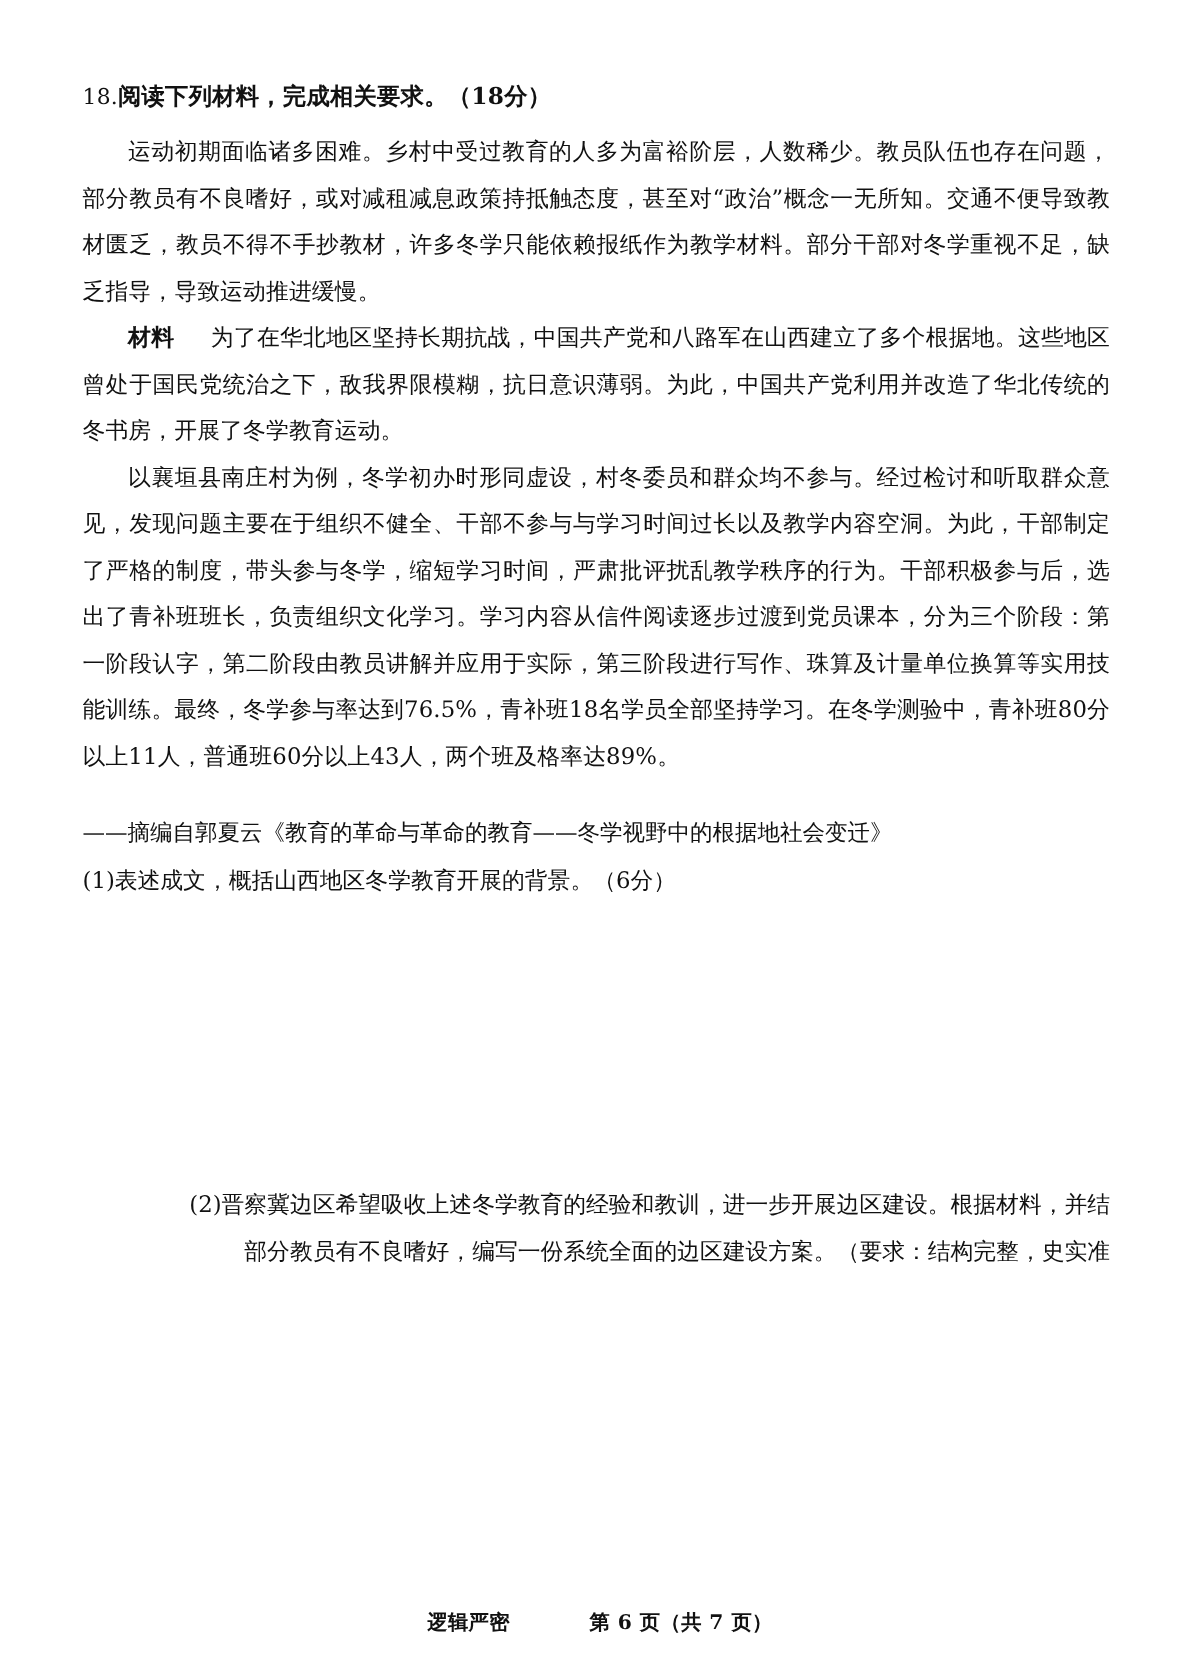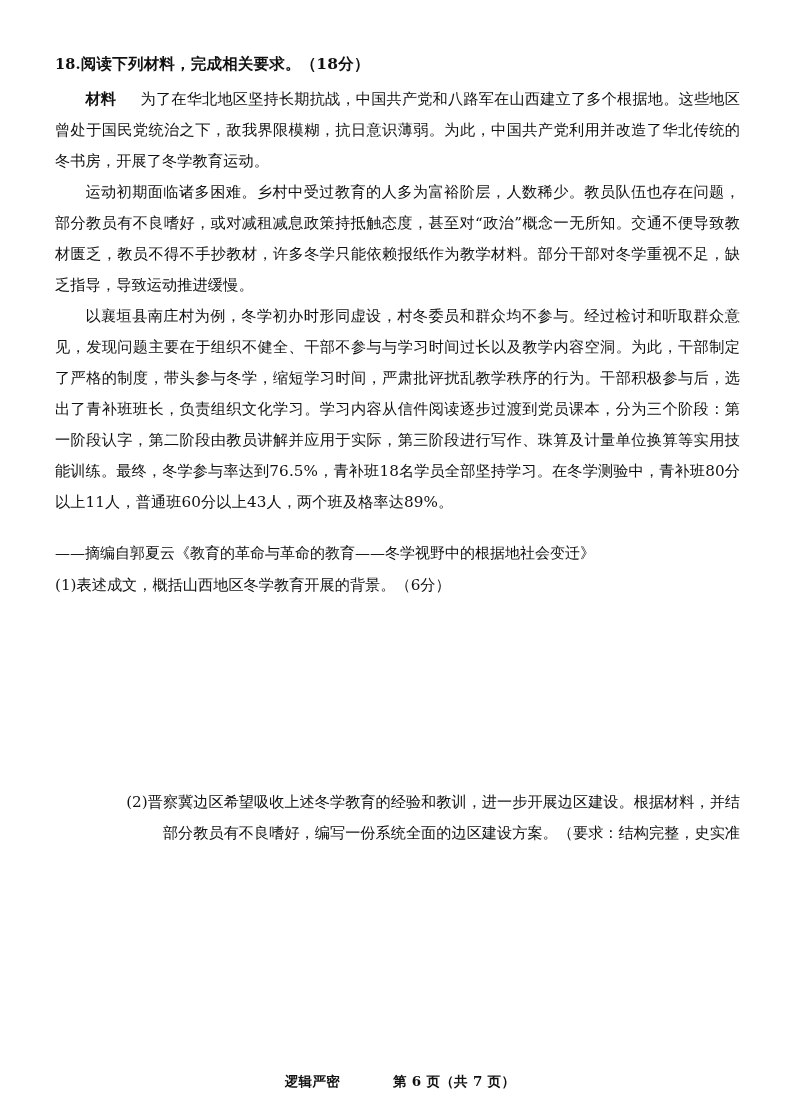--- a/index.html
+++ b/index.html
@@ -26,21 +26,21 @@
   .q-head {
     font-size: 15.5px;
     font-weight: bold;
     letter-spacing: 0.2px;
     margin: 0 0 9px 0;
     padding-left: 0px;
     line-height: 1.5;
   }
   .q-head .qnum {
     font-family: "DejaVu Serif", "Liberation Serif", serif;
-    font-weight: bold;
+    font-weight: normal;
     font-size: 14.5px;
   }
   .body-block {
     font-size: 15.2px;
     line-height: 2.04;
     text-align: justify;
     text-justify: inter-ideograph;
     letter-spacing: 0.1px;
   }
   .para {
@@ -107,22 +107,22 @@
 </head>
 <body>
 
 <div class="page">
 
   <div class="q-head">
     <span class="qnum">18.</span><span>阅读下列材料，完成相关要求。（18分）</span>
   </div>
 
   <div class="body-block">
+    <p class="para">运动初期面临诸多困难。乡村中受过教育的人多为富裕阶层，人数稀少。教员队伍也存在问题，部分教员有不良嗜好，或对减租减息政策持抵触态度，甚至对“政治”概念一无所知。交通不便导致教材匮乏，教员不得不手抄教材，许多冬学只能依赖报纸作为教学材料。部分干部对冬学重视不足，缺乏指导，导致运动推进缓慢。</p>
     <p class="para first-label"><span class="lbl">材料</span><span class="gap"></span><span>为了在华北地区坚持长期抗战，中国共产党和八路军在山西建立了多个根据地。这些地区曾处于国民党统治之下，敌我界限模糊，抗日意识薄弱。为此，中国共产党利用并改造了华北传统的冬书房，开展了冬学教育运动。</span></p>
-    <p class="para">运动初期面临诸多困难。乡村中受过教育的人多为富裕阶层，人数稀少。教员队伍也存在问题，部分教员有不良嗜好，或对减租减息政策持抵触态度，甚至对“政治”概念一无所知。交通不便导致教材匮乏，教员不得不手抄教材，许多冬学只能依赖报纸作为教学材料。部分干部对冬学重视不足，缺乏指导，导致运动推进缓慢。</p>
     <p class="para">以襄垣县南庄村为例，冬学初办时形同虚设，村冬委员和群众均不参与。经过检讨和听取群众意见，发现问题主要在于组织不健全、干部不参与与学习时间过长以及教学内容空洞。为此，干部制定了严格的制度，带头参与冬学，缩短学习时间，严肃批评扰乱教学秩序的行为。干部积极参与后，选出了青补班班长，负责组织文化学习。学习内容从信件阅读逐步过渡到党员课本，分为三个阶段：第一阶段认字，第二阶段由教员讲解并应用于实际，第三阶段进行写作、珠算及计量单位换算等实用技能训练。最终，冬学参与率达到76.5%，青补班18名学员全部坚持学习。在冬学测验中，青补班80分以上11人，普通班60分以上43人，两个班及格率达89%。</p>
   </div>
 
   <div class="source-line">——摘编自郭夏云《教育的革命与革命的教育——冬学视野中的根据地社会变迁》</div>
 
   <div class="sub-q">
     <span>(1)</span><span>表述成文，概括山西地区冬学教育开展的背景。（6分）</span>
   </div>
 
   <div class="answer-space"></div>

